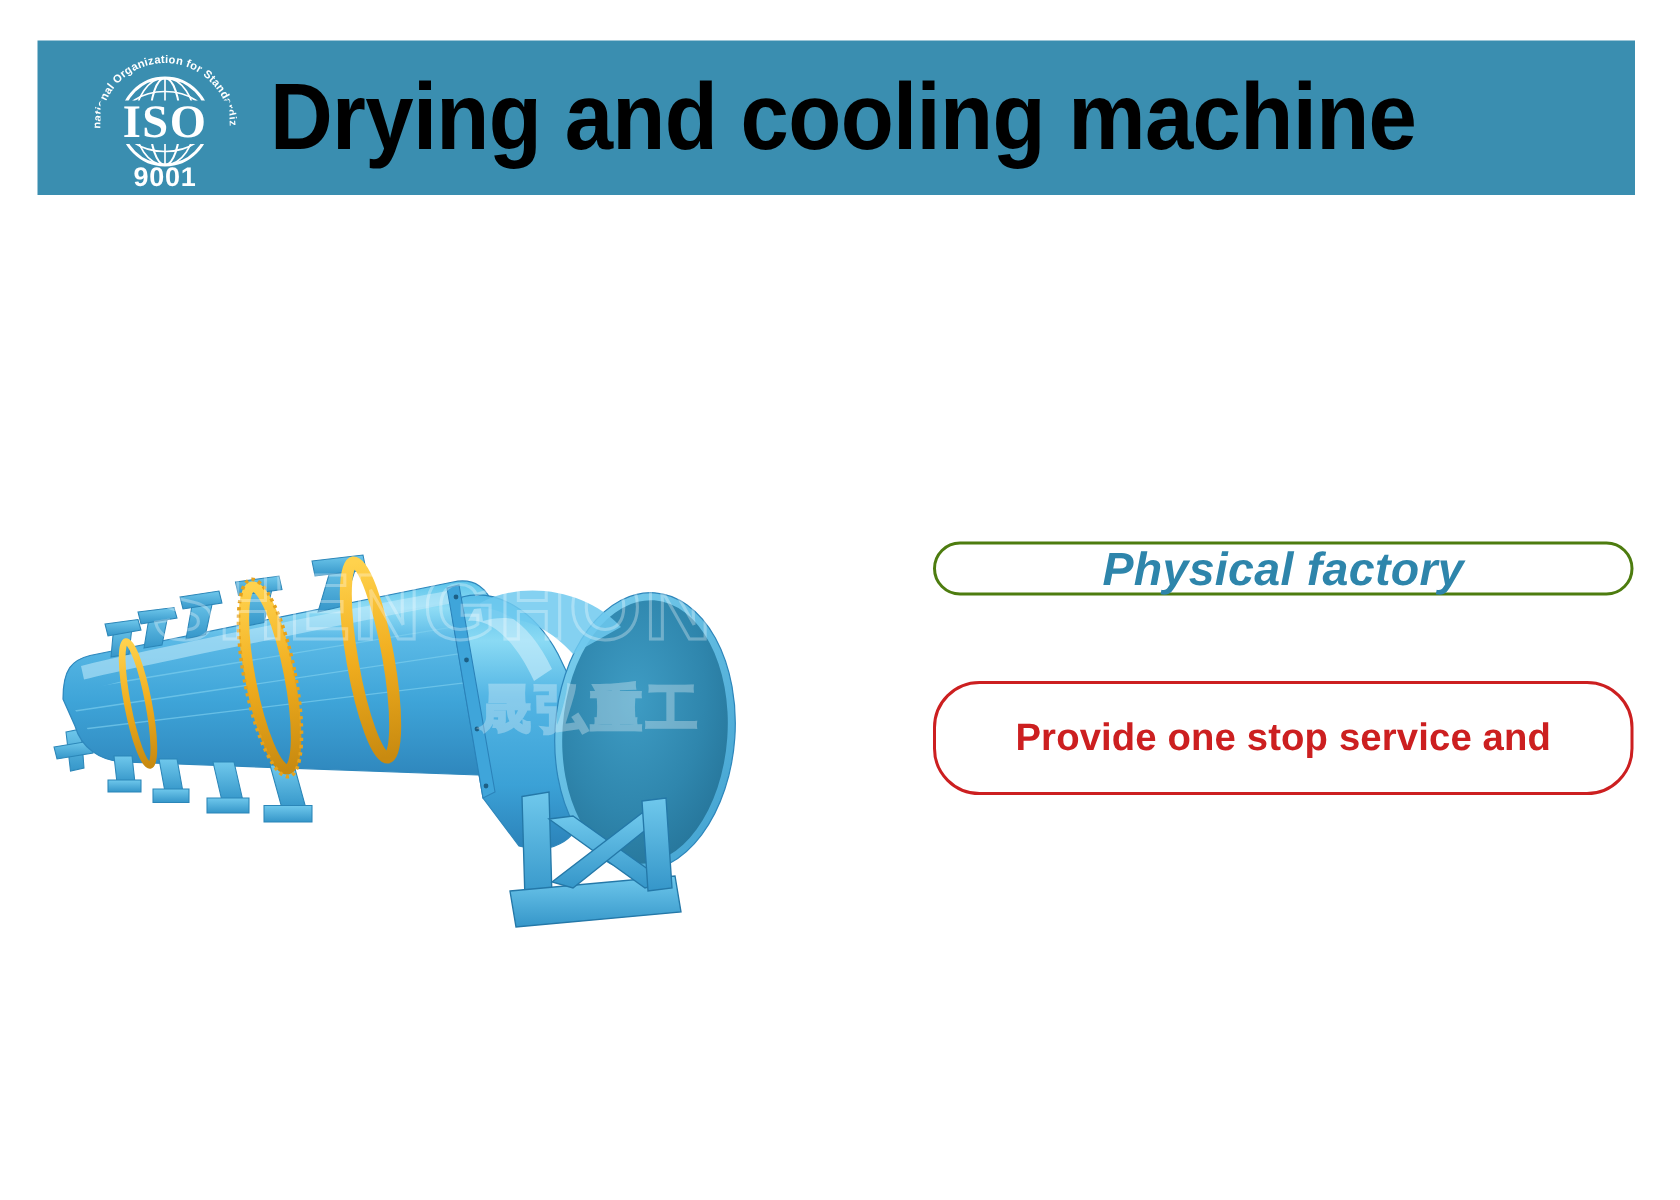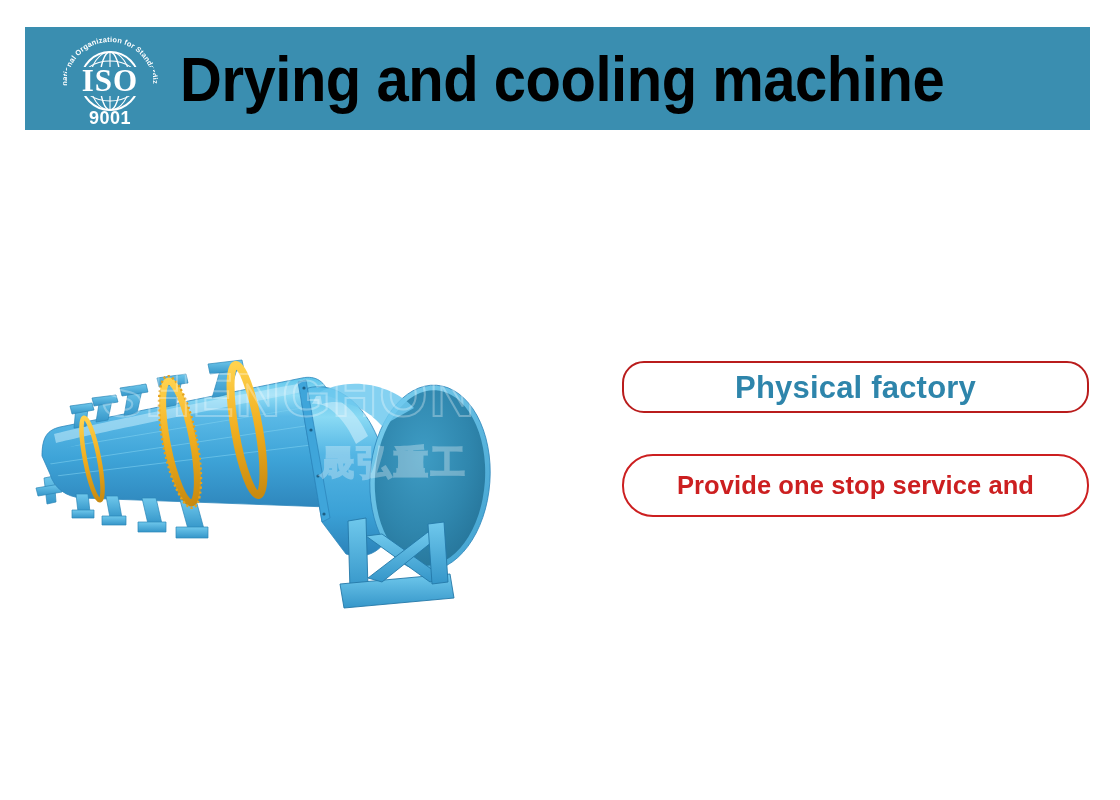--- a/index.html
+++ b/index.html
@@ -55,56 +55,57 @@
   #banner-title-inner {
     display: inline-block;
     transform: scaleX(0.92);
     transform-origin: left center;
   }
 
   
   #product-photo {
     position: absolute;
     left: 30px;
-    top: 326px;
+    top: 336px;
     width: 580px;
     height: 290px;
   }
   #product-photo svg { display: block; }
 
   
   .callout {
     position: absolute;
     box-sizing: border-box;
     display: flex;
     align-items: center;
     justify-content: center;
     text-align: center;
     border-radius: 22px;
     background: #ffffff;
   }
   #callout-physical-factory {
     left: 622px;
     top: 361px;
     width: 467px;
-    height: 52px;
-    border: 2px solid #b91c1c;
+    height: 36px;
+    border: 2px solid #4d7c0f;
+    font-style: italic;
   }
   #callout-physical-factory .callout-text {
     color: #2e85ab;
     font-weight: bold;
     font-size: 31px;
     letter-spacing: 0.2px;
     line-height: 1;
   }
   #callout-service {
     left: 622px;
     top: 454px;
     width: 467px;
-    height: 63px;
+    height: 76px;
     border: 2.5px solid #cc1f20;
     border-radius: 31px;
   }
   #callout-service .callout-text {
     color: #cc1f20;
     font-weight: bold;
     font-size: 25.5px;
     line-height: 1.18;
     letter-spacing: 0.1px;
     padding: 0 12px;

